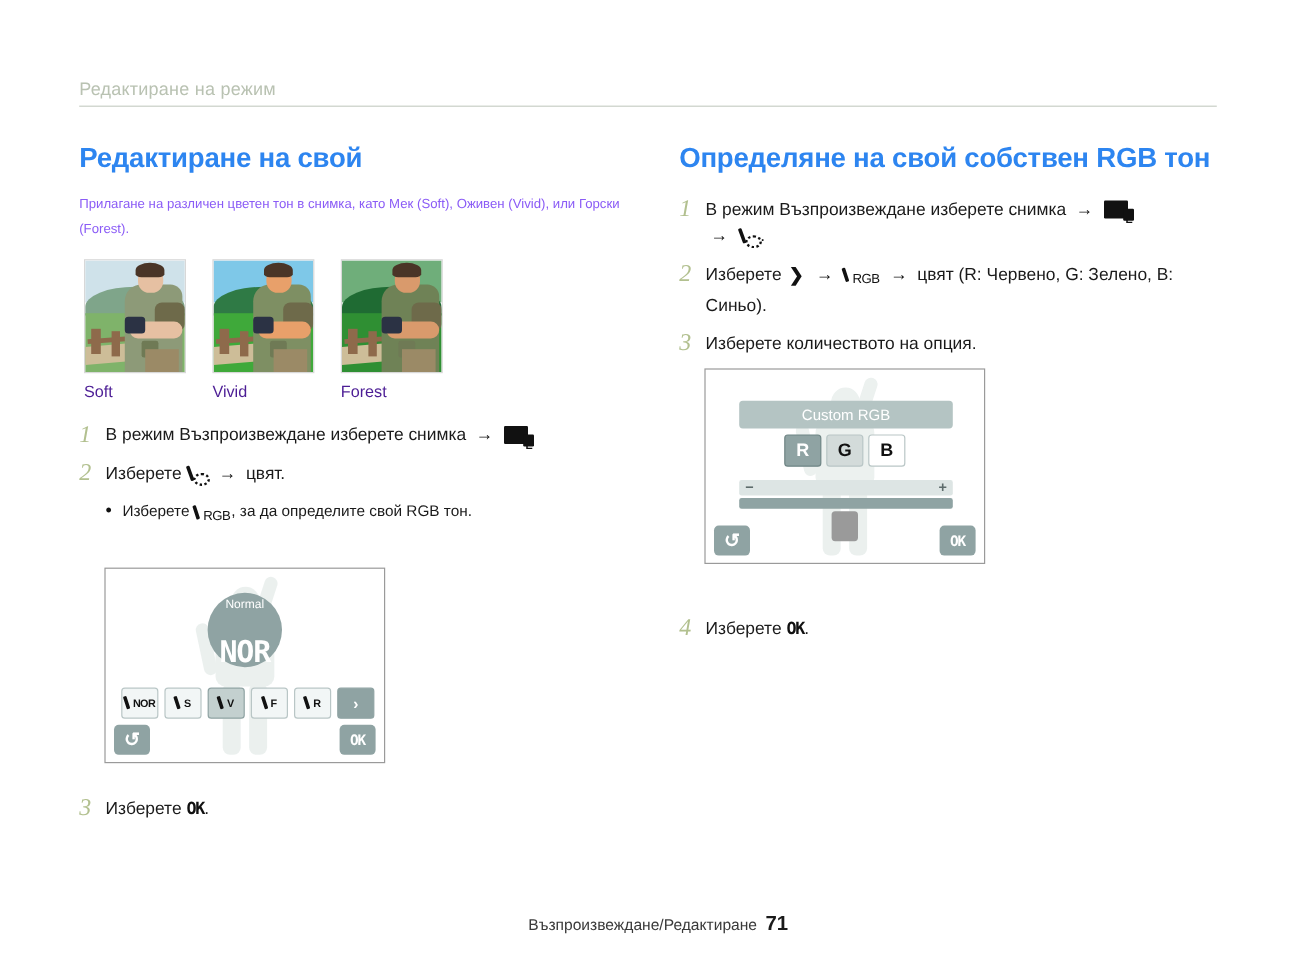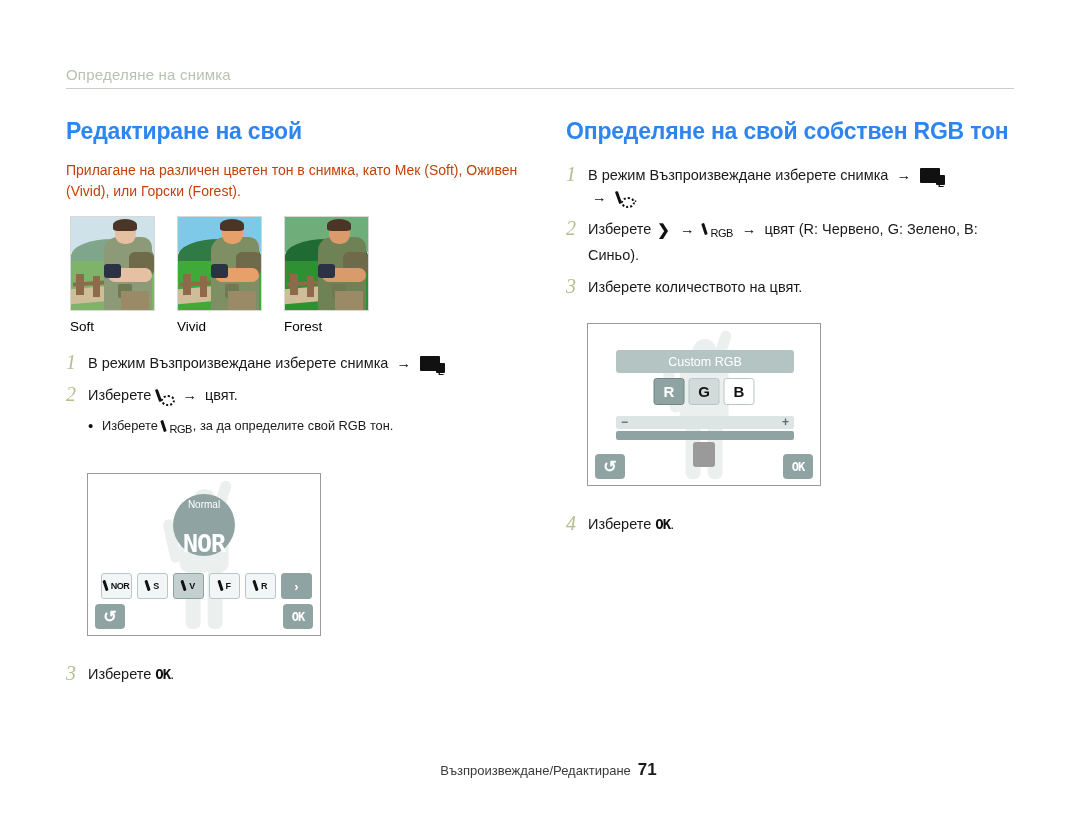--- a/index.html
+++ b/index.html
@@ -24,21 +24,21 @@
   .col-left{position:absolute;left:66px;top:118px;width:455px;}
   .col-right{position:absolute;left:566px;top:118px;width:455px;}
 
   h1.sect{
     font-size:23px;font-weight:bold;color:#2d85f0;margin:0 0 14px 0;
     letter-spacing:-.2px;line-height:1.2;
   }
   h1.sect.right{margin-bottom:18px;}
 
   p.lead{
-    font-size:14px;line-height:21px;margin:0 0 14px 0;color:#c2410c;
+    font-size:11px;line-height:21px;margin:0 0 14px 0;color:#8b5cf6;
   }
 
   
   .thumbs{display:flex;gap:24px;margin:4px 0 0 4px;}
   .thumb-wrap{width:83px;}
   .thumb{
     width:83px;height:93px;border:1px solid #d8d8d8;overflow:hidden;position:relative;
   }
   .thumb .sky{position:absolute;left:0;top:0;right:0;height:38%;}
   .thumb .hills{position:absolute;left:0;top:24%;right:0;height:26%;border-radius:50% 50% 0 0/70% 70% 0 0;}
@@ -71,21 +71,21 @@
     position:absolute;right:40%;bottom:34%;width:20%;height:15%;
     background:#2b3244;border-radius:3px;
   }
   .thumb .shorts{
     position:absolute;right:6%;bottom:0;width:34%;height:20%;background:#9b8a66;
   }
   .thumb .pocket{
     position:absolute;right:26%;bottom:12%;width:17%;height:16%;
     background:#6f7a55;border-radius:2px;
   }
-  .thumb-label{font-size:13.5px;margin-top:8px;color:#000000;}
+  .thumb-label{font-size:13.5px;margin-top:8px;color:#4c1d95;}
 
   
   .steps{margin-top:18px;}
   .step{display:flex;align-items:flex-start;margin-bottom:10px;}
   .step .num{
     width:22px;flex:0 0 22px;font-size:20px;color:#b2c08f;
     font-style:italic;font-family:"Liberation Serif", serif;
     line-height:21px;padding-top:0px;
   }
   .step .txt{font-size:14.5px;line-height:22px;color:#1a1a1a;}
@@ -214,21 +214,21 @@
     padding-left:7px;letter-spacing:-.5px;
   }
   .fbtn .g::before{
     content:"";position:absolute;left:0;top:-1px;width:3px;height:11px;
     background:#111;transform:rotate(-18deg);border-radius:1px;
   }
   .fbtn.next{background:#8fa3a3;border-color:#8fa3a3;color:#fff;
     font-size:13px;font-weight:bold;}
 
   
-  #lcd-right{position:absolute;left:587px;top:323px;width:234px;height:163px;}
+  #lcd-right{position:absolute;left:587px;top:307px;width:234px;height:163px;}
   .rgb-title{
     position:absolute;left:28px;top:26px;width:178px;height:23px;
     background:#b4c4c3;border-radius:3px;color:#ffffff;
     display:flex;align-items:center;justify-content:center;font-size:12.5px;
   }
   .rgb-btns{
     position:absolute;left:50%;transform:translateX(-50%);top:54px;
     display:flex;gap:4px;
   }
   .rbtn{
@@ -268,21 +268,21 @@
     font-size:13px;color:#3a3a3a;margin-left:17px;
   }
   .footer .pg{font-size:17px;font-weight:bold;margin-left:7px;color:#1a1a1a;}
 </style>
 </head>
 <body>
 
 <div class="page">
 
   <div class="runhead">
-    <span class="txt">Определяне на снимка</span>
+    <span class="txt">Редактиране на режим</span>
     <div class="rule"></div>
   </div>
 
   <div class="col-left">
     <h1 class="sect">Редактиране на свой</h1>
     <p class="lead">Прилагане на различен цветен тон в снимка, като Мек (Soft), Оживен (Vivid), или Горски (Forest).</p>
 
     <div class="thumbs">
       <div class="thumb-wrap">
         <div class="thumb" id="th0">
@@ -444,21 +444,21 @@
           <span class="ico-chev">❯</span>
           <span class="arrow">→</span>
           <span class="ico-rgb">RGB</span>
           <span class="arrow">→</span>
           <span>цвят (R: Червено, G: Зелено, B: Синьо)</span><span>.</span>
         </div>
       </div>
 
       <div class="step">
         <div class="num">3</div>
-        <div class="txt">Изберете количеството на цвят.</div>
+        <div class="txt">Изберете количеството на опция.</div>
       </div>
     </div>
   </div>
 
   <div class="lcd" id="lcd-right">
     <div class="silhouette">
       <div class="sil-head"></div>
         <div class="sil-torso"></div>
       <div class="sil-armup"></div>
         <div class="sil-armdn"></div>

